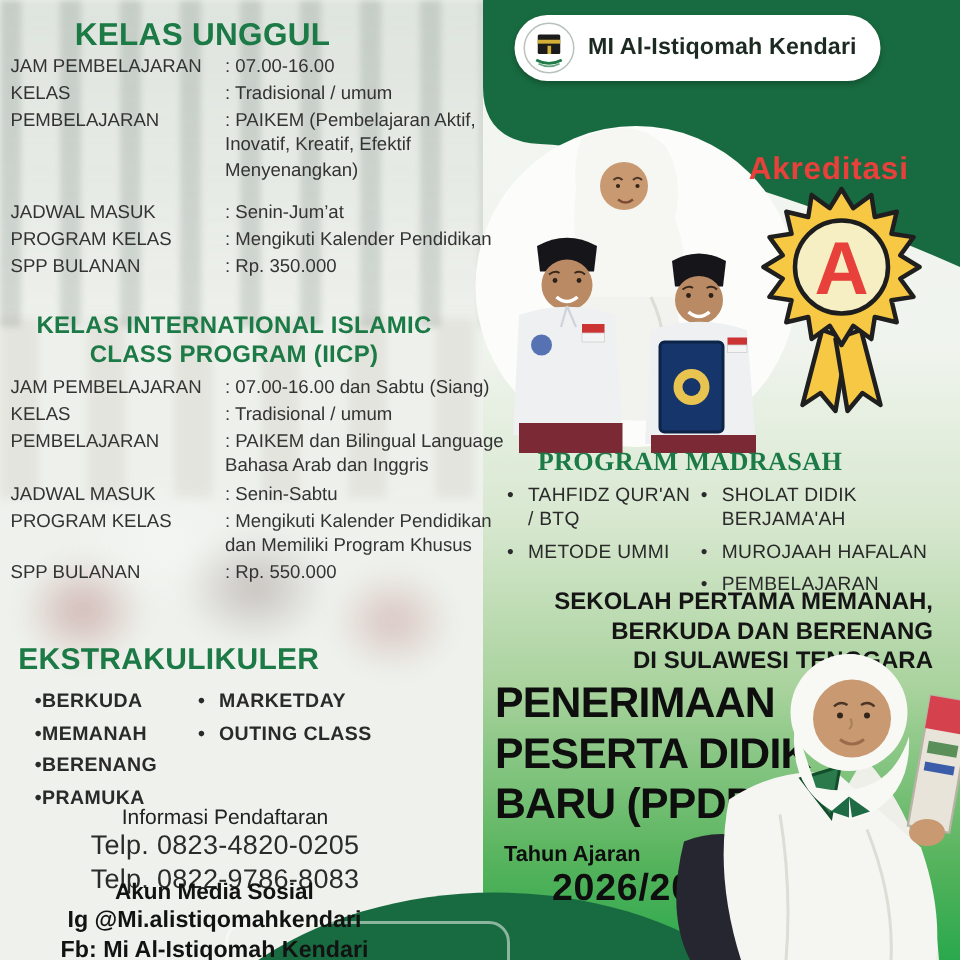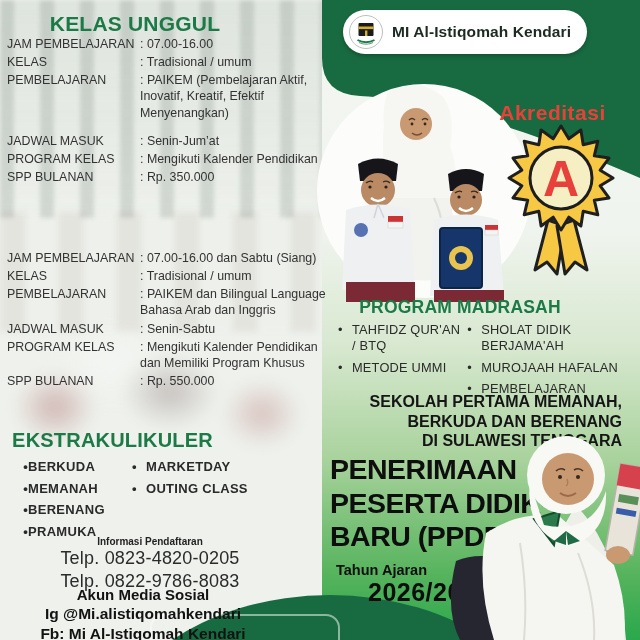--- a/index.html
+++ b/index.html
@@ -30,49 +30,49 @@
   .hill{left:100px;top:595px;width:460px;height:330px;border-radius:50%;background:#186b40;}
 
   
   .sec-title{color:#1b7a45;font-weight:800;text-align:center;letter-spacing:.2px;}
   .ku-title{left:0;top:12px;width:270px;font-size:21px;}
   .iicp-title{left:0;top:209px;width:312px;font-size:16px;line-height:1.18;}
   .ek-title{left:0;top:429px;width:225px;font-size:20px;}
   .rows{width:330px;color:#333;font-size:12.4px;line-height:1.3;}
   .ku-rows{left:7px;top:36px;}
   .iicp-rows{left:7px;top:250px;}
-  .row{display:grid;grid-template-columns:133px 1fr;margin-bottom:2px;}
+  .row{display:grid;grid-template-columns:133px 1fr;margin-bottom:2px;gap:10px;}
   .row.gap{margin-top:12px;}
   .bcols{display:flex;gap:6px;color:#2a2a2a;}
   .ek-cols{left:14px;top:459px;width:300px;font-size:13px;font-weight:600;letter-spacing:.3px;}
   .ek-cols .c1{width:112px;text-align:right;} .ek-cols .c2{width:182px;}
   .bi{display:flex;margin-bottom:5px;line-height:1.28;}
   .bi .d{width:14px;flex:none;} .bi .d::before{content:"•";}
   .info{left:10px;top:536px;width:280px;text-align:center;color:#222;}
-  .info .t{font-size:10px;font-weight:700;}
+  .info .t{font-size:14px;font-weight:400;}
   .info .p{font-size:18px;color:#2b2b2b;line-height:1.25;letter-spacing:.2px;}
   .media{left:23px;top:586px;width:240px;text-align:center;color:#121212;z-index:9;}
   .media .t{font-size:15px;font-weight:700;}
   .media .h{font-size:15.5px;font-weight:700;margin-top:2px;}
   .outline-box{left:150px;top:614px;width:186px;height:60px;border:2px solid rgba(255,255,255,.5);
     border-radius:14px;z-index:8;}
 
   
   .pill{left:343px;top:10px;width:244px;height:44px;background:#fff;border-radius:22px;
     box-shadow:0 2px 4px rgba(0,0,0,.25);display:flex;align-items:center;z-index:10;}
   .pill .logo{width:36px;height:36px;margin-left:5px;flex:none;}
   .pill .bn{font-size:15.5px;font-weight:700;color:#1c2a22;margin-left:8px;letter-spacing:.1px;}
 
   
   .akre{left:470px;top:101px;width:165px;text-align:center;font-size:21px;font-weight:800;
     color:#e8403a;letter-spacing:.5px;z-index:7;}
   .badge{left:502px;top:116px;width:118px;height:162px;z-index:7;}
 
   
-  .pm-title{left:325px;top:297px;width:270px;font-size:17.5px;z-index:5;}
+  .pm-title{left:325px;top:297px;width:270px;font-size:17.5px;z-index:5;font-family:Liberation Serif, serif;}
   .pm-cols{left:338px;top:322px;width:296px;font-size:12.8px;font-weight:500;letter-spacing:.2px;z-index:5;}
   .pm-cols .c1{width:124px;} .pm-cols .c2{width:168px;}
   .tagline{left:322px;top:392px;width:276px;text-align:right;font-size:16px;font-weight:800;
     line-height:1.22;color:#151515;z-index:5;padding-left:24px;}
   .ppdb{left:330px;top:453px;width:312px;font-size:28.5px;font-weight:800;line-height:1.18;
     color:#0e0e0e;letter-spacing:-.5px;z-index:5;}
   .tahun{left:336px;top:562px;font-size:14.5px;font-weight:700;color:#0e0e0e;z-index:9;}
   .year{left:332px;top:578px;font-size:25px;font-weight:800;color:#0e0e0e;letter-spacing:.5px;z-index:9;margin-left:36px;}
 
   
@@ -178,20 +178,24 @@
     <div class="row">
         <span>PROGRAM KELAS</span>
         <span>: Mengikuti Kalender Pendidikan</span>
       </div>
     <div class="row">
         <span>SPP BULANAN</span>
         <span>: Rp. 350.000</span>
       </div>
   </div>
 
+  <div class="abs sec-title iicp-title">
+    <div>KELAS INTERNATIONAL ISLAMIC</div>
+    <div>CLASS PROGRAM (IICP)</div>
+  </div>
   <div class="abs rows iicp-rows">
     <div class="row">
         <span>JAM PEMBELAJARAN</span>
         <span>: 07.00-16.00 dan Sabtu (Siang)</span>
       </div>
     <div class="row">
         <span>KELAS</span>
         <span>: Tradisional / umum</span>
       </div>
     <div class="row">

